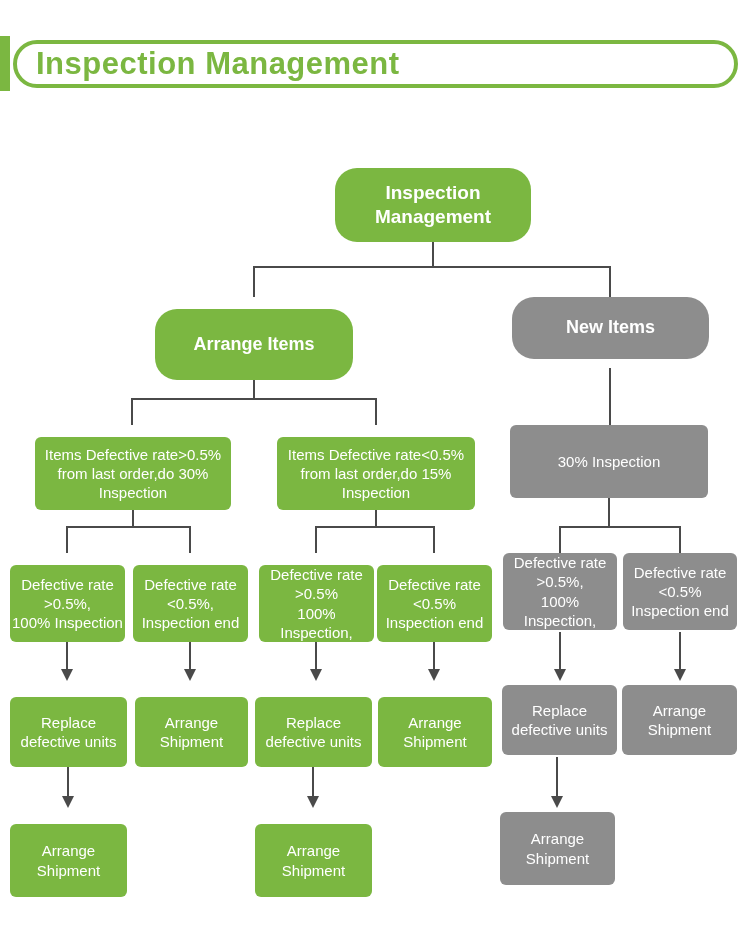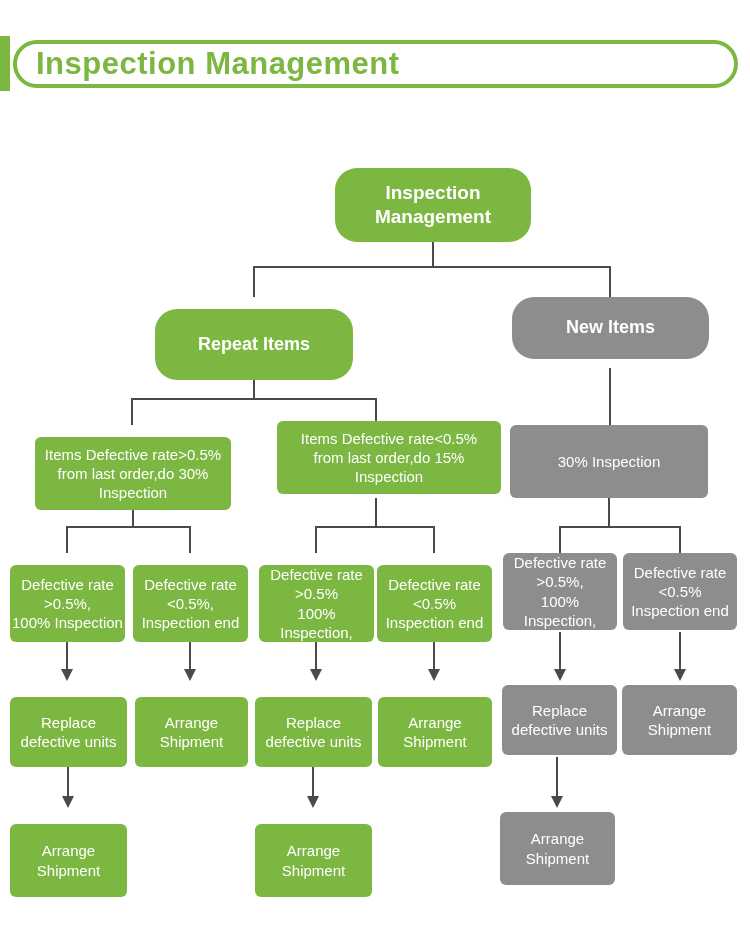--- a/index.html
+++ b/index.html
@@ -15,21 +15,21 @@
   .green{background:#7bb741;margin-top:12px;}
   .gray{background:#8d8d8d;}
   .lvl1{font-size:19px;font-weight:bold;border-radius:22px;}
   .lvl2{font-size:18px;font-weight:bold;border-radius:22px;}
 
   
   .n-root{left:335px;top:156px;width:196px;height:74px;}
   .n-repeat{left:155px;top:297px;width:198px;height:71px;}
   .n-new{left:512px;top:297px;width:197px;height:62px;}
   .n-r3a{left:35px;top:425px;width:196px;height:73px;}
-  .n-r3b{left:277px;top:409px;width:224px;height:73px;text-align:center;}
+  .n-r3b{left:277px;top:425px;width:198px;height:73px;text-align:center;}
   .n-r3c{left:510px;top:425px;width:198px;height:73px;}
   .n-r4a{left:10px;top:553px;width:115px;height:77px;}
   .n-r4b{left:133px;top:553px;width:115px;height:77px;}
   .n-r4c{left:259px;top:553px;width:115px;height:77px;}
   .n-r4d{left:377px;top:553px;width:115px;height:77px;}
   .n-r4e{left:503px;top:553px;width:114px;height:77px;}
   .n-r4f{left:623px;top:553px;width:114px;height:77px;}
   .n-r5a{left:10px;top:685px;width:117px;height:70px;}
   .n-r5b{left:135px;top:685px;width:113px;height:70px;}
   .n-r5c{left:255px;top:685px;width:117px;height:70px;}
@@ -83,21 +83,21 @@
 
       <line x1="68" y1="757" x2="68" y2="797" marker-end="url(#arrowhead)"></line>
       <line x1="313" y1="757" x2="313" y2="797" marker-end="url(#arrowhead)"></line>
       <line x1="557" y1="757" x2="557" y2="797" marker-end="url(#arrowhead)"></line>
     </g>
   </svg>
 
   <div class="node green lvl1 n-root">Inspection
 Management</div>
 
-  <div class="node green lvl2 n-repeat">Repeat Items</div>
+  <div class="node green lvl2 n-repeat">Arrange Items</div>
   <div class="node gray lvl2 n-new">New Items</div>
 
   <div class="node green n-r3a">Items Defective rate&gt;0.5%
 from last order,do 30%
 Inspection</div>
   <div class="node green n-r3b">Items Defective rate&lt;0.5%
 from last order,do 15%
 Inspection</div>
   <div class="node gray n-r3c">30% Inspection</div>
 

